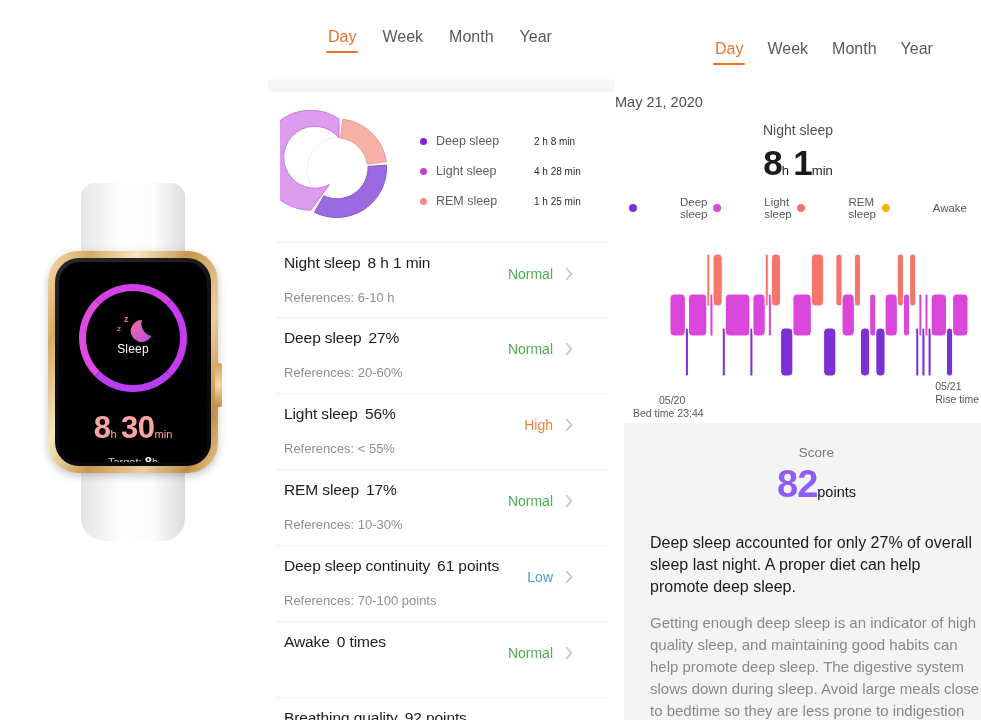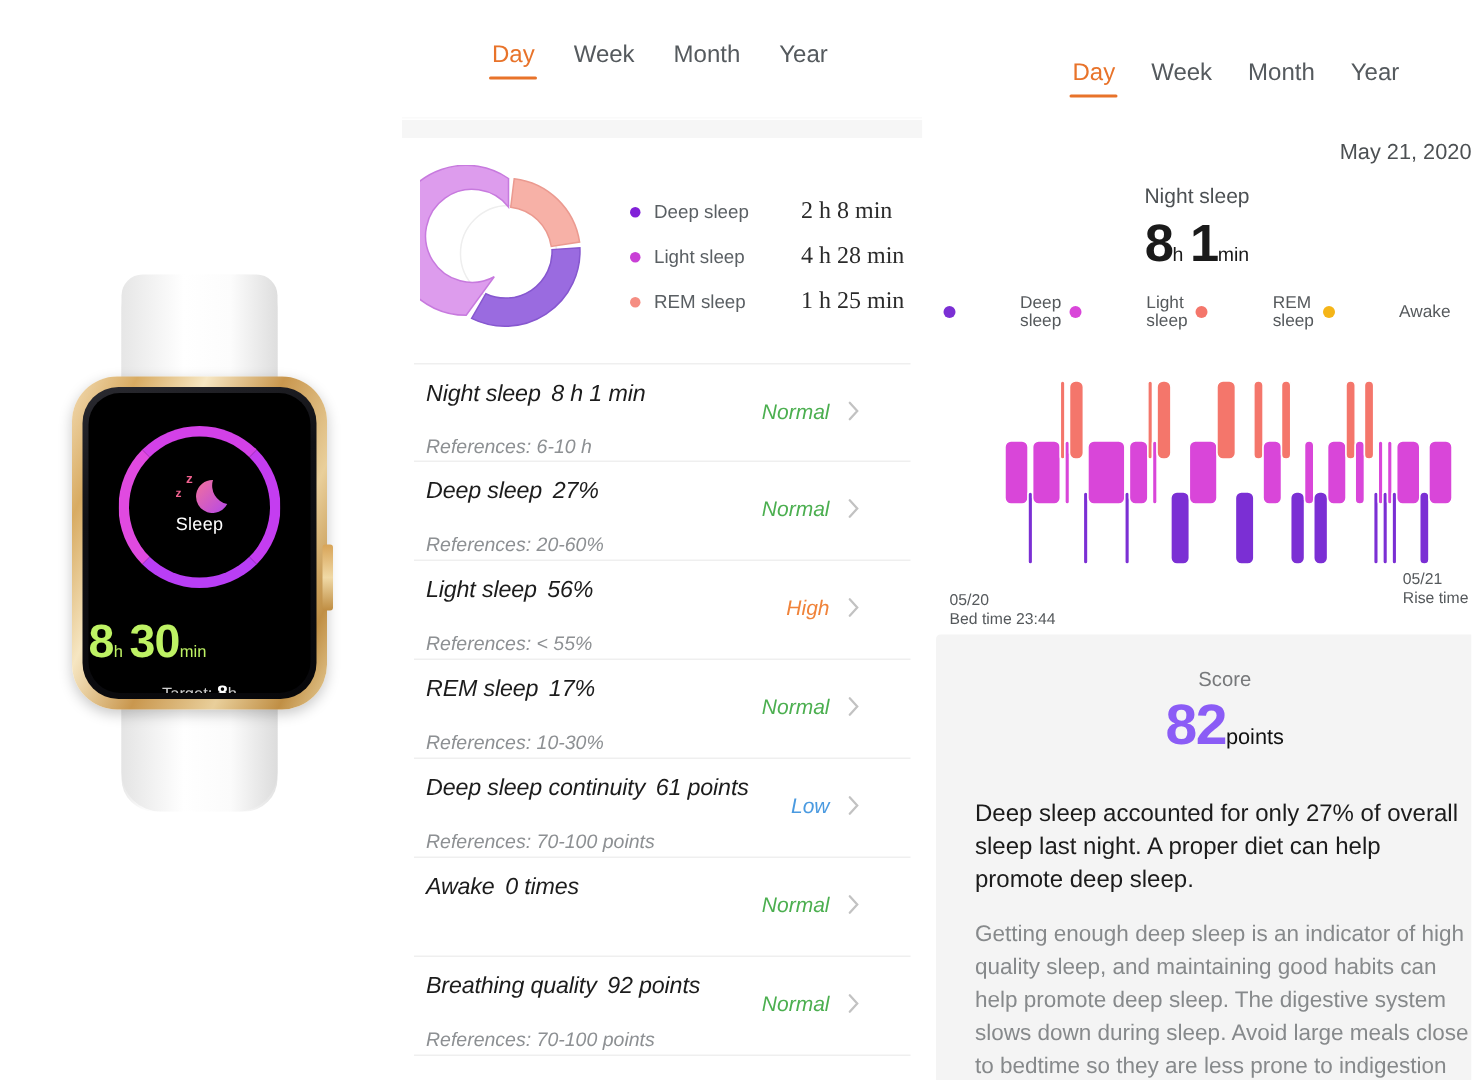--- a/index.html
+++ b/index.html
@@ -50,22 +50,22 @@
     width:108px; height:108px; border-radius:50%;
     border:7px solid; border-color:#d341e8 #c43df0 #b93ef5 #e04ae0;
     background:transparent;
   }
   .moon-icon{ position:absolute; left:50%; top:50px; transform:translateX(-50%); }
   .watch-sleep-label{
     position:absolute; left:0; right:0; top:80px; text-align:center;
     color:#fff; font-size:12px; letter-spacing:.2px;
   }
   .watch-dur{
-    position:absolute; left:0; right:0; top:148px; 
-    color:#bef264; white-space:nowrap;
+    position:absolute; left:0; right:0; top:148px; text-align:center;
+    color:#fca5a5; white-space:nowrap;
   }
   .watch-dur .big{ font-size:31px; font-weight:700; letter-spacing:-.5px;}
   .watch-dur .sm{ font-size:11px; font-weight:400; }
   .watch-target{
     position:absolute; left:0; right:0; top:192px; text-align:center;
     color:#cfcfcf; font-size:11px;
   }
   .watch-target b{ color:#fff; font-size:13px; font-weight:700;}
 
   
@@ -86,46 +86,46 @@
   }
   .mid-divider{ position:absolute; left:0; right:0; top:80px; height:12px; background:#f6f6f6; }
   .mid-divider::before{ content:""; position:absolute; left:0; right:0; top:-2px; height:1px; background:#fafafa;}
 
   .summary{ position:absolute; left:0; top:104px; right:0; height:134px; display:flex; align-items:center; }
   .donut-wrap{ margin-left:12px; }
   .legend{ margin-left:22px; flex:1; }
   .legend-row{ display:flex; align-items:center; height:30px; }
   .legend-dot{ width:7px; height:7px; border-radius:50%; flex:none; }
   .legend-name{ font-size:12.5px; color:#5a5f63; margin-left:9px; width:98px; }
-  .legend-val{ font-size:16px; color:#2b2b2b;font-family:Liberation Serif, serif; }
+  .legend-val{ font-size:10px; color:#2b2b2b; }
 
   .rows{ position:absolute; left:0; top:242px; right:0; }
   .row{
-    position:relative; height:66px; padding:11px 0 0 8px;
-    border-bottom:1px solid #efefef; margin:0 8px;font-style:italic;
+    position:relative; height:76px; padding:11px 0 0 8px;
+    border-bottom:1px solid #efefef; margin:0 8px;
   }
   .row:first-child{ border-top:1px solid #efefef; }
   .row-title{ font-size:15.5px; color:#1c1c1c; letter-spacing:-.1px;}
   .row-title .val{ margin-left:7px; }
   .row-ref{ font-size:13px; color:#8d9093; margin-top:18px; }
   .row-status{
     position:absolute; right:54px; top:23px; font-size:14px;
   }
   .st-normal{ color:#4caf50; }
   .st-high{ color:#f0833a; }
   .st-low{ color:#4a9ae0; }
   .row-chev{ position:absolute; right:34px; top:24px; }
 
   
   .right-panel{
     position:absolute; left:615px; top:0; width:366px; height:720px;
     background:#fff; overflow:hidden;
   }
   .r-tabs{ display:flex; gap:24px; padding:40px 0 0 100px; }
-  .r-date{ position:absolute; left:0; right:0; top:94px; text-align:right; font-size:14.5px; color:#4c5053; }
+  .r-date{ position:absolute; left:0; right:0; top:94px; text-align:left; font-size:14.5px; color:#4c5053; }
   .r-sub{ position:absolute; left:0; right:0; top:122px; text-align:center; font-size:14px; color:#4c5053; }
   .r-dur{ position:absolute; left:0; right:0; top:143px; text-align:center; white-space:nowrap; }
   .r-dur .big{ font-size:35px; font-weight:700; color:#1a1a1a; letter-spacing:-1px;}
   .r-dur .sm{ font-size:13px; color:#1a1a1a; }
   .r-legend{ position:absolute; left:0; right:0; top:196px; display:flex; padding:0 14px; }
   .r-leg{ display:flex; align-items:center; flex:1;gap:36px; }
   .r-leg .d{ width:8px; height:8px; border-radius:50%; flex:none; }
   .r-leg .t{ font-size:11.5px; color:#55595c; margin-left:7px; line-height:12px; }
 
   .hypno{ position:absolute; left:55px; top:250px; width:298px; height:130px; }
@@ -368,21 +368,21 @@
             <rect x="258.06" y="78" width="3.07" height="48" rx="1.54" fill="#7b2fd4" stroke="#ffffff" stroke-width="1"></rect>
             <rect x="261.13" y="44" width="15.36" height="42" rx="4.00" fill="#d946d9" stroke="#ffffff" stroke-width="1"></rect>
             <rect x="276.49" y="78" width="6.14" height="48" rx="3.07" fill="#7b2fd4" stroke="#ffffff" stroke-width="1"></rect>
             <rect x="282.64" y="44" width="15.36" height="42" rx="4.00" fill="#d946d9" stroke="#ffffff" stroke-width="1"></rect>
           </g>
         </svg>
     </div>
 
     <div class="hy-labels">
       <div class="hy-bed">
-        <span style="">05/20</span><br>
+        <span style="margin-left:26px">05/20</span><br>
         <span>Bed time 23:44</span>
       </div>
       <div class="hy-rise">
         <span>05/21</span><br>
         <span>Rise time</span>
       </div>
     </div>
 
     <div class="score-card">
       <div class="score-lab">Score</div>

